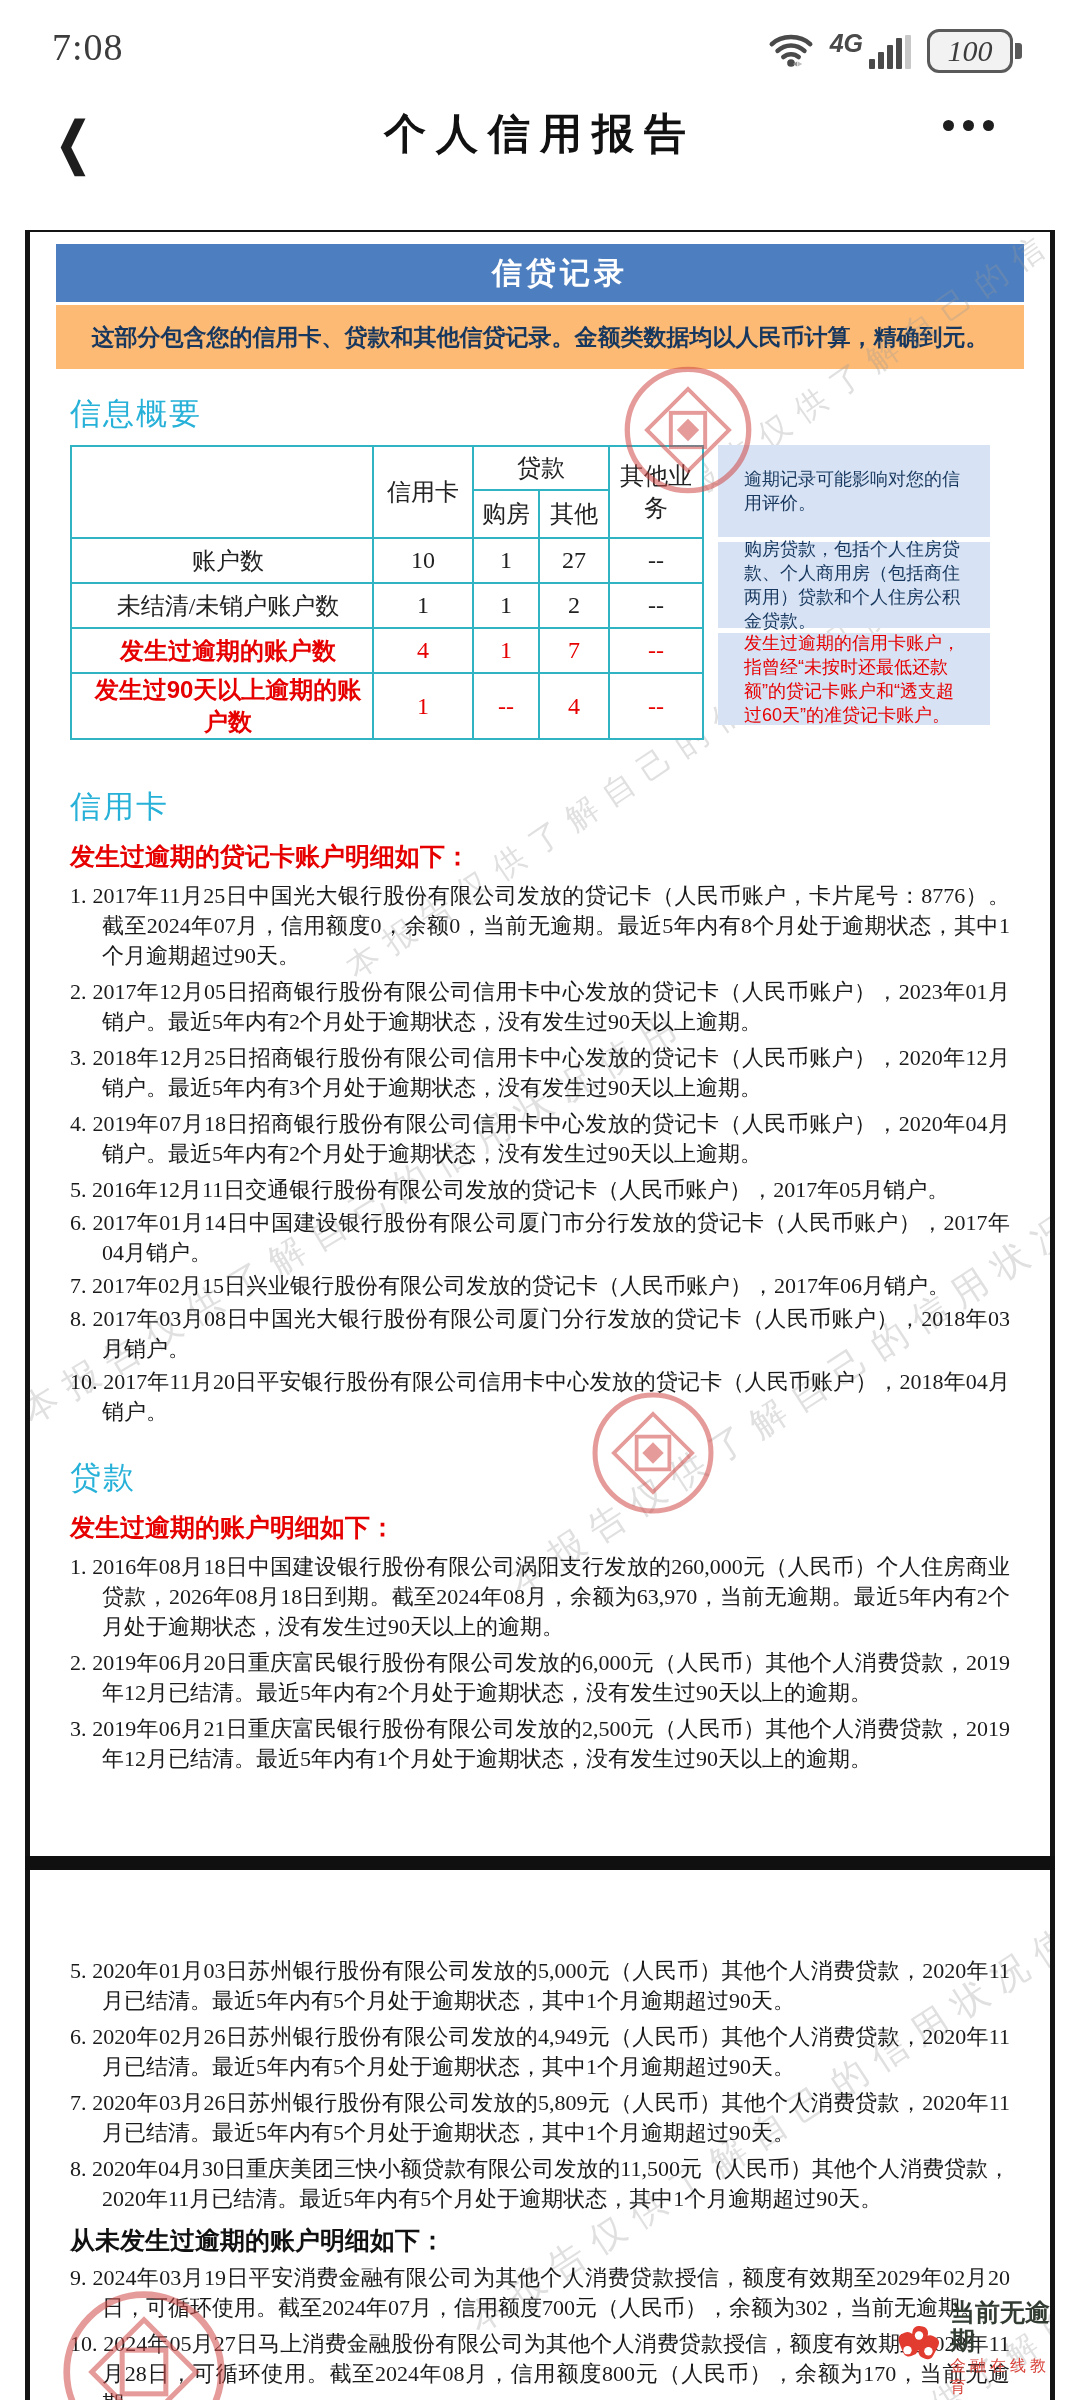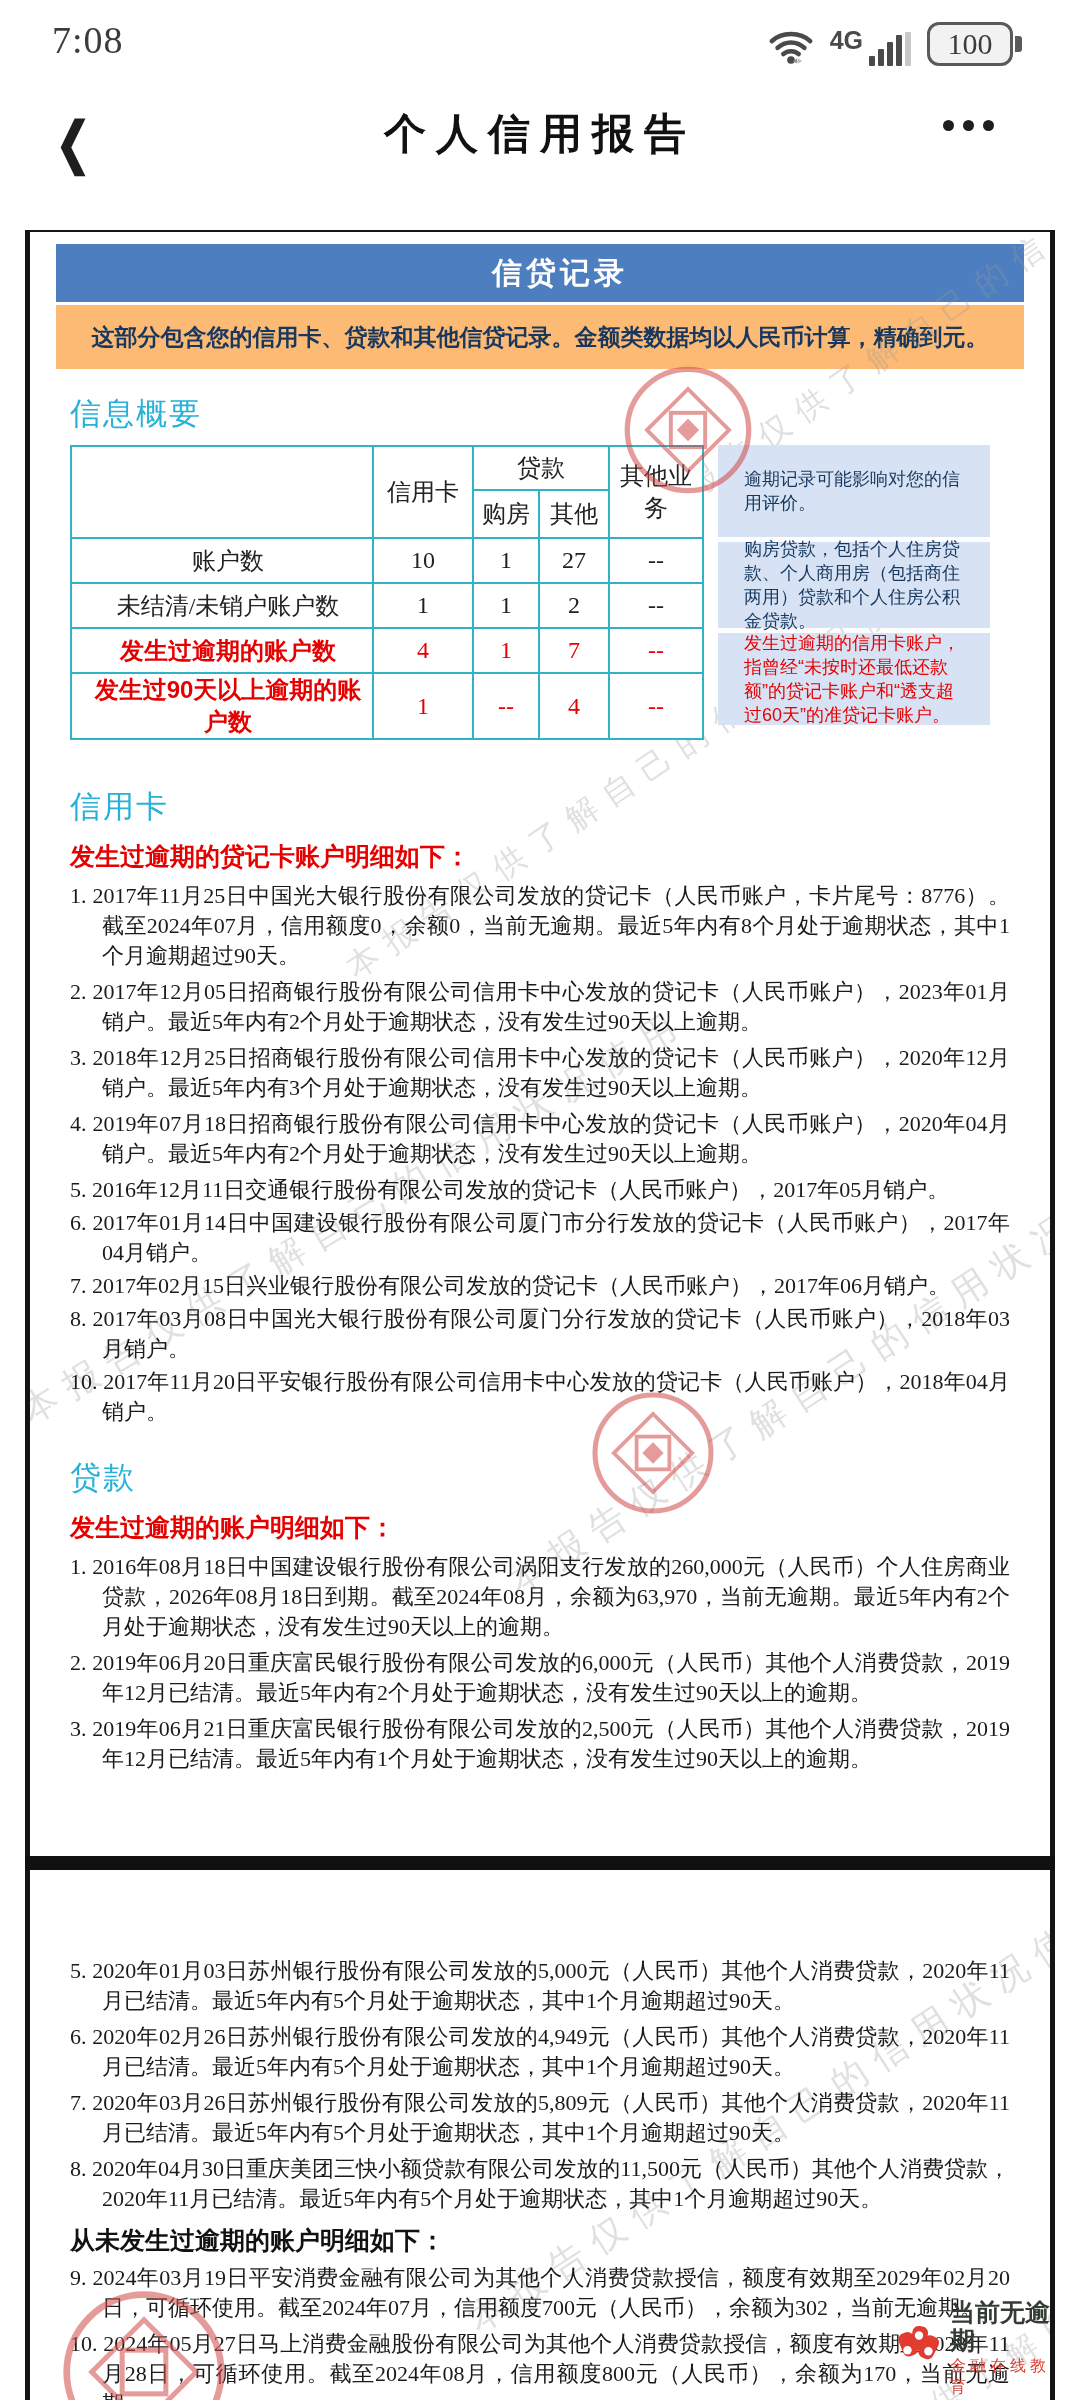--- a/index.html
+++ b/index.html
@@ -1,22 +1,22 @@
 <!DOCTYPE html>
 <html><head>
 <meta charset="utf-8">
 <style>
   * { margin:0; padding:0; box-sizing:border-box; }
   html,body { width:1080px; height:2400px; background:#ffffff; overflow:hidden; position:relative;
               font-family:"Liberation Serif","DejaVu Serif",serif; color:#1c1c1c; }
 
   
-  .status-bar { position:absolute; top:0; left:0; width:1080px; height:80px; }
+  .status-bar { position:absolute; top:7px; left:0; width:1080px; height:80px; }
   .status-time { position:absolute; left:52px; top:18px; font-size:38px; font-weight:400; color:#3c3c3c; letter-spacing:1px; }
-  .status-icons { position:absolute; right:58px; top:22px; display:flex; align-items:flex-end; gap:16px; }
+  .status-icons { position:absolute; right:58px; top:22px; display:flex; align-items:flex-start; gap:16px;font-style:italic; }
   .wifi-wrap { position:relative; width:46px; height:40px; }
   .cell-wrap { display:flex; align-items:flex-end; gap:3px; height:40px; }
   .cell-4g { font-family:"Liberation Sans",sans-serif; font-weight:bold; font-size:25px; color:#4a4a4a; margin-right:3px; align-self:flex-start; }
   .bar { width:6px; background:#4a4a4a; border-radius:1px; }
   .bar1{height:10px;} .bar2{height:17px;} .bar3{height:24px;} .bar4{height:31px;}
   .bar5{height:34px; background:#c8c8c8;}
   .battery { display:flex; align-items:center; }
   .battery-body { width:86px; height:44px; border:3px solid #5a5a5a; border-radius:12px; background:#f2f2f2;
                   display:flex; align-items:center; justify-content:center;
                   font-size:30px; color:#3c3c3c; font-family:"Liberation Serif",serif; }

